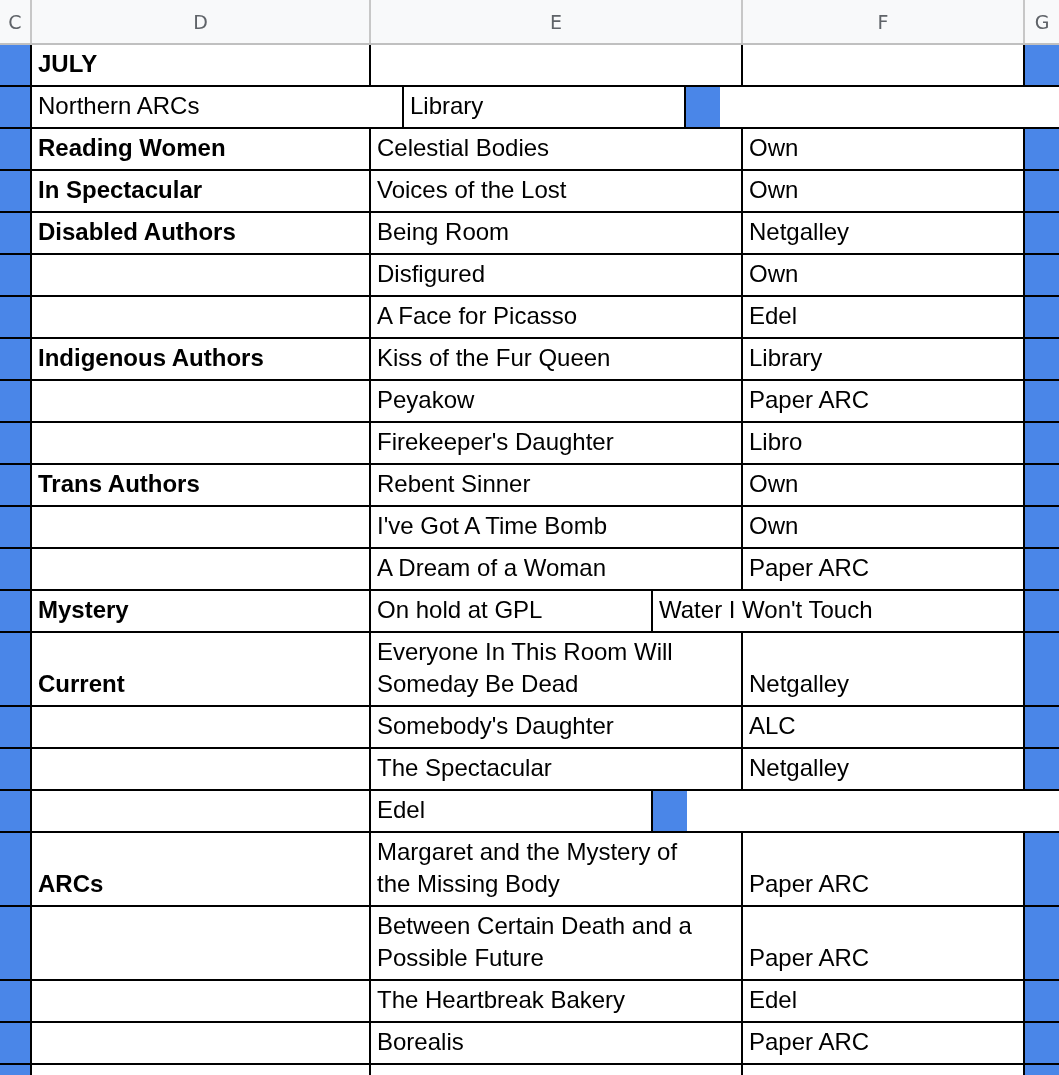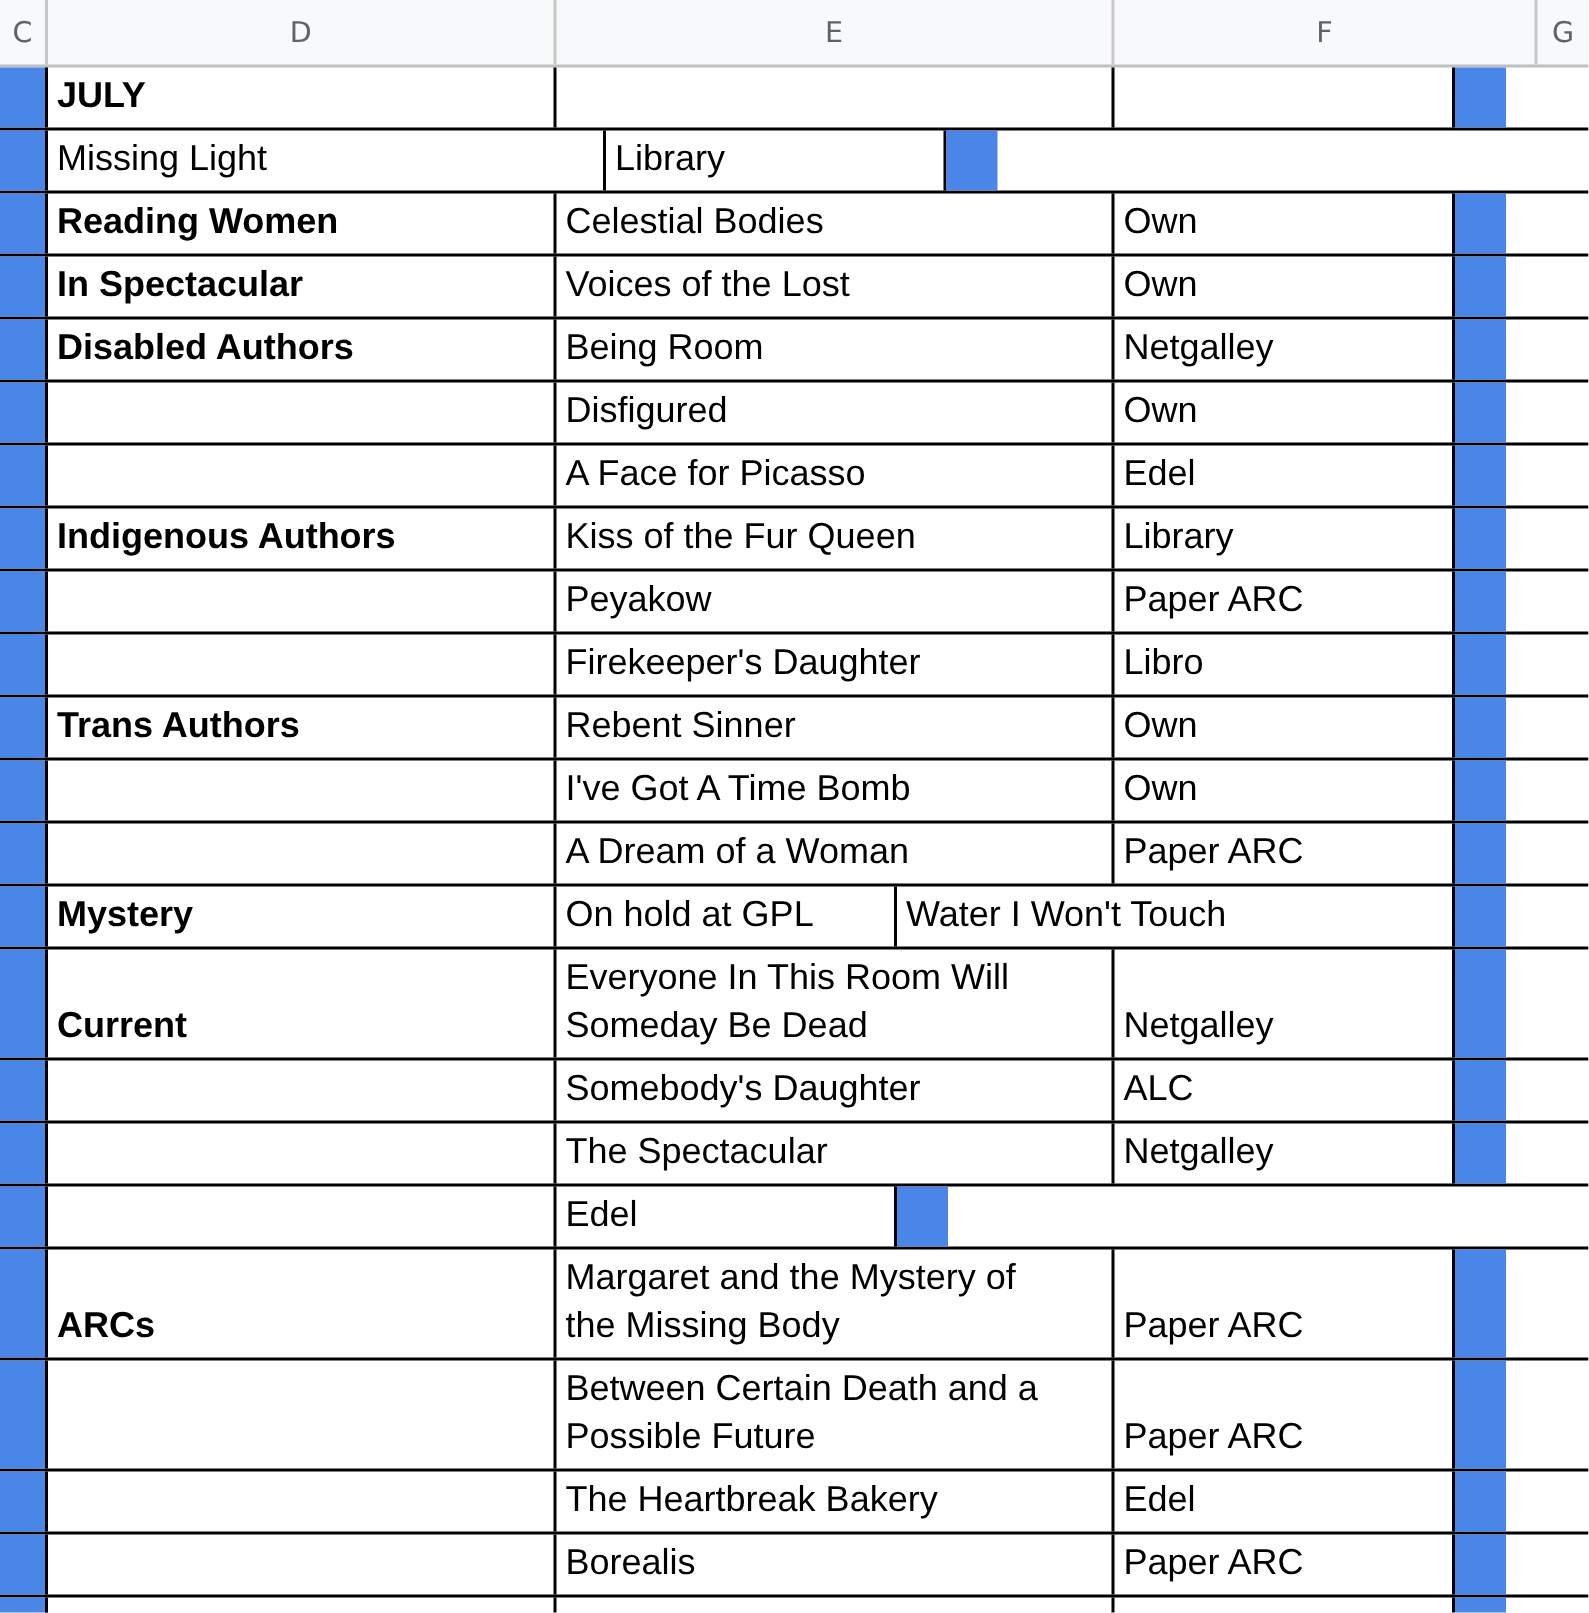--- a/index.html
+++ b/index.html
@@ -10,21 +10,21 @@
   .hcell { height: 43px; border-right: 2px solid #c7c7c7; box-sizing: border-box;
            display: flex; align-items: center; justify-content: center;
            color: #5f6368; font-size: 19px; font-family: "DejaVu Sans", sans-serif; }
   .grid { position: absolute; top: 45px; left: 0; width: 1059px; }
   .row { display: flex; box-sizing: border-box; border-bottom: 2px solid #000; }
   .cell { box-sizing: border-box; padding: 0 0 5px 6px; display: flex; align-items: flex-end;
           font-size: 24px; color: #000; line-height: 32px; overflow: hidden; }
   .c-c { width: 32px; background: #4a86e8; border-right: 2px solid #000; padding: 0; }
   .c-d { width: 339px; border-right: 2px solid #000; font-weight: bold; }
   .c-e { width: 372px; border-right: 2px solid #000; white-space: pre-line; }
-  .c-f { width: 227px; border-right: 2px solid #000; }
+  .c-f { width: 282px; border-right: 2px solid #000; }
   .c-g { width: 34px; background: #4a86e8; padding: 0; }
   .r1 { height: 42px; }
   .r2 { height: 74px; }
 </style>
 </head>
 <body>
 
 <div class="header">
   <div class="hcell" style="width:32px">C</div>
   <div class="hcell" style="width:339px">D</div>
@@ -36,21 +36,21 @@
 <div class="grid" id="grid">
     <div class="row r1">
       <div class="cell c-c"></div>
       <div class="cell c-d">JULY</div>
       <div class="cell c-e"></div>
       <div class="cell c-f"></div>
       <div class="cell c-g"></div>
     </div>
     <div class="row r1">
       <div class="cell c-c"></div>
-      <div class="cell c-e">Missing Light</div>
+      <div class="cell c-e">Northern ARCs</div>
       <div class="cell c-f">Library</div>
       <div class="cell c-g"></div>
     </div>
     <div class="row r1">
       <div class="cell c-c"></div>
       <div class="cell c-d">Reading Women</div>
       <div class="cell c-e">Celestial Bodies</div>
       <div class="cell c-f">Own</div>
       <div class="cell c-g"></div>
     </div>

